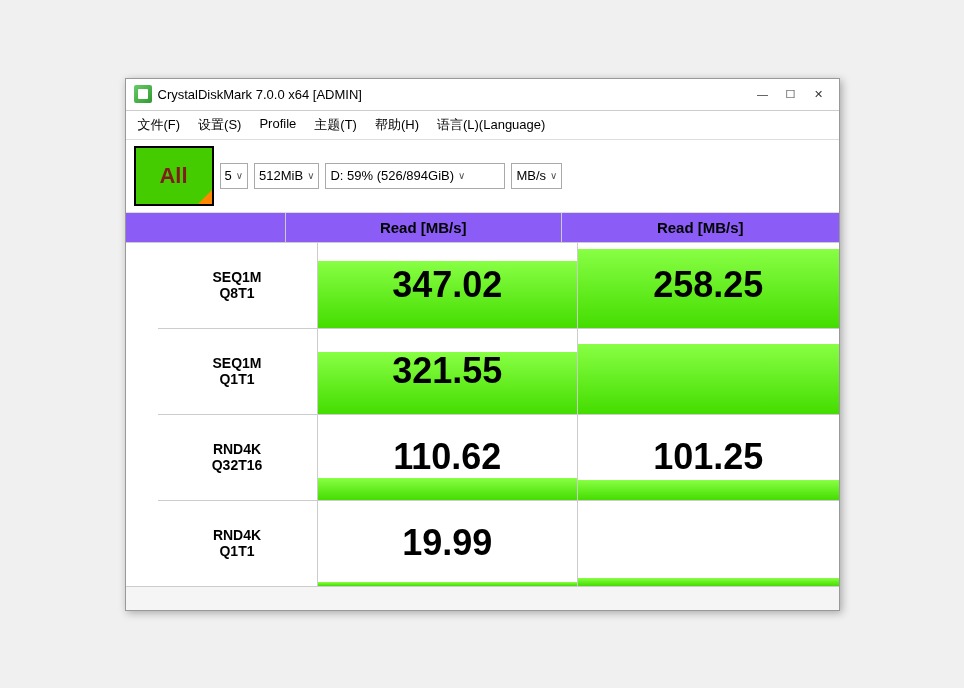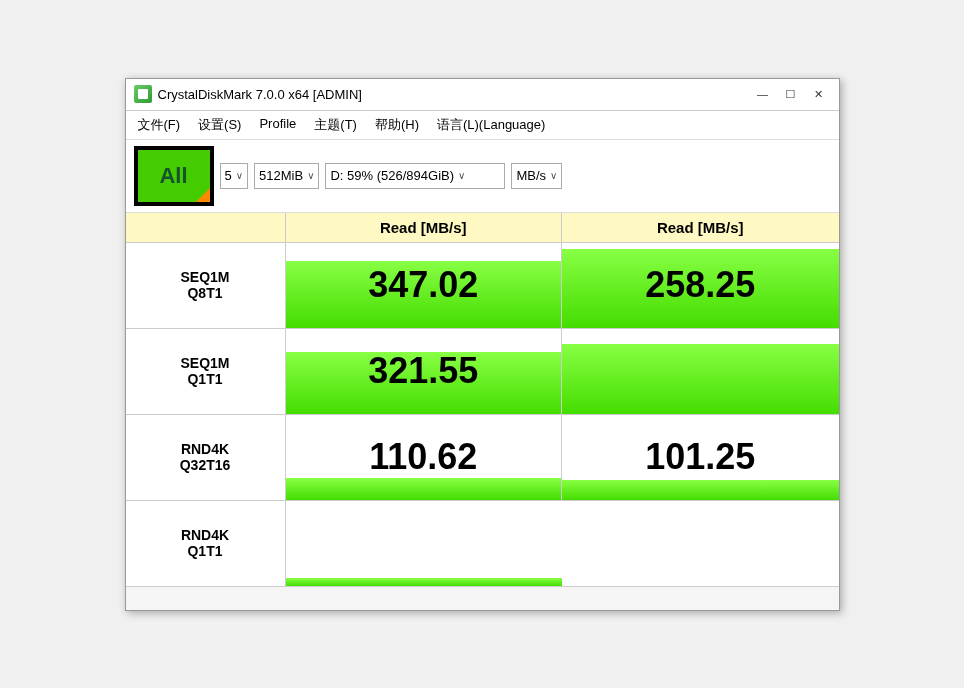--- a/index.html
+++ b/index.html
@@ -83,26 +83,26 @@
     .toolbar {
       display: flex;
       align-items: center;
       padding: 6px 8px;
       gap: 6px;
       background: #fff;
       border-bottom: 1px solid #ddd;
     }
     .all-btn {
       background: #44cc00;
-      color: #14532d;
+      color: #7f1d1d;
       font-weight: bold;
       font-size: 22px;
       width: 80px;
       height: 60px;
-      border: 4px solid #000000;
+      border: 2px solid #000000;
       cursor: pointer;
       display: flex;
       align-items: center;
       justify-content: center;
       position: relative;
     }
     .all-btn::after {
       content: '';
       position: absolute;
       bottom: 0;
@@ -121,35 +121,36 @@
       align-items: center;
       gap: 4px;
     }
     .select-arrow { font-size: 10px; color: #555; }
     .main-content {
       padding: 0;
     }
     .header-row {
       display: grid;
       grid-template-columns: 160px 1fr 1fr;
-      background: #fef9c3;
+      background: #8b5cf6;
       border-bottom: 1px solid #ccc;
     }
     .header-cell {
       padding: 6px 10px;
       font-weight: bold;
       font-size: 15px;
       text-align: center;
       border-right: 1px solid #ccc;
     }
     .header-cell:last-child { border-right: none; }
     .data-row {
       display: grid;
       grid-template-columns: 160px 1fr 1fr;
       border-bottom: 1px solid #ccc;
+      margin-left: 32px;
     }
     .data-row:last-child { border-bottom: none; }
     .label-cell {
       background: #fff;
       border-right: 1px solid #ccc;
       display: flex;
       align-items: center;
       justify-content: center;
       font-weight: bold;
       font-size: 14px;
@@ -288,19 +289,23 @@
         <span class="value-number">101.25</span>
       </div>
     </div>
 
     <div class="data-row">
       <div class="label-cell">
         <span style="white-space:pre-line;">RND4K
 Q1T1</span>
       </div>
       <div class="value-cell">
+        <div class="green-bar" style="height:4%"></div>
+        <span class="value-number">19.99</span>
+      </div>
+      <div class="value-cell">
         <div class="green-bar" style="height:9%"></div>
       </div>
     </div>
   </div>
 
   <div class="status-bar"></div>
 </div>
 
 </body></html>

